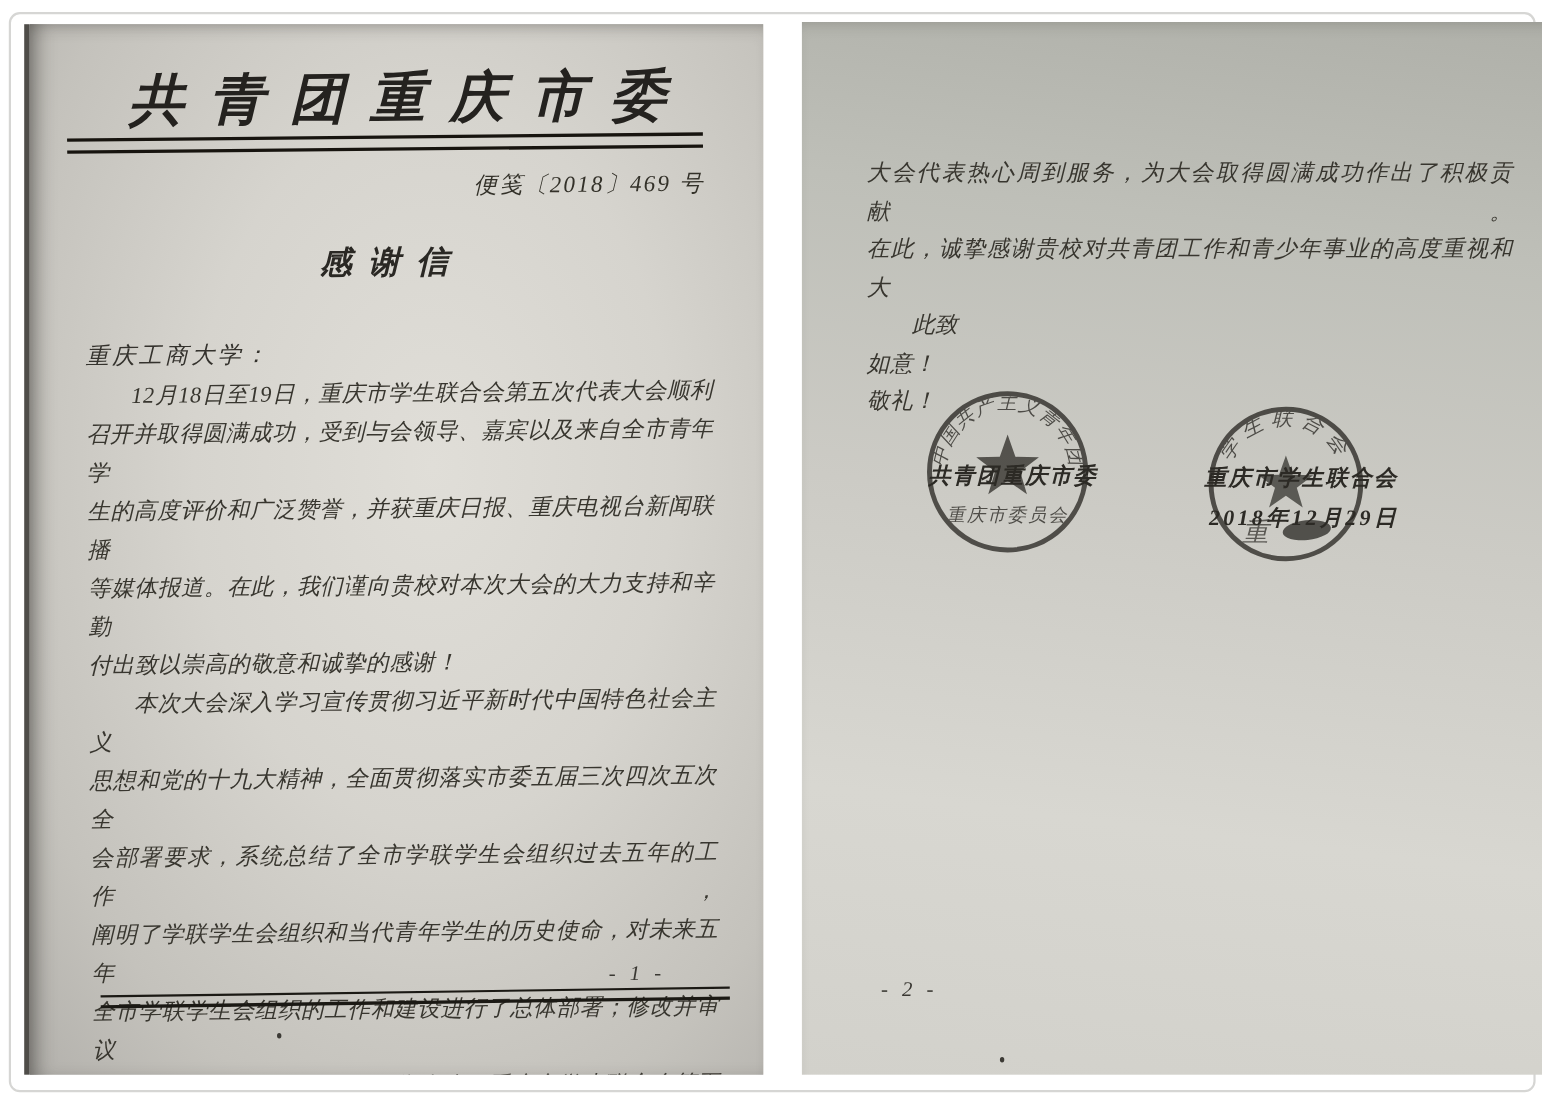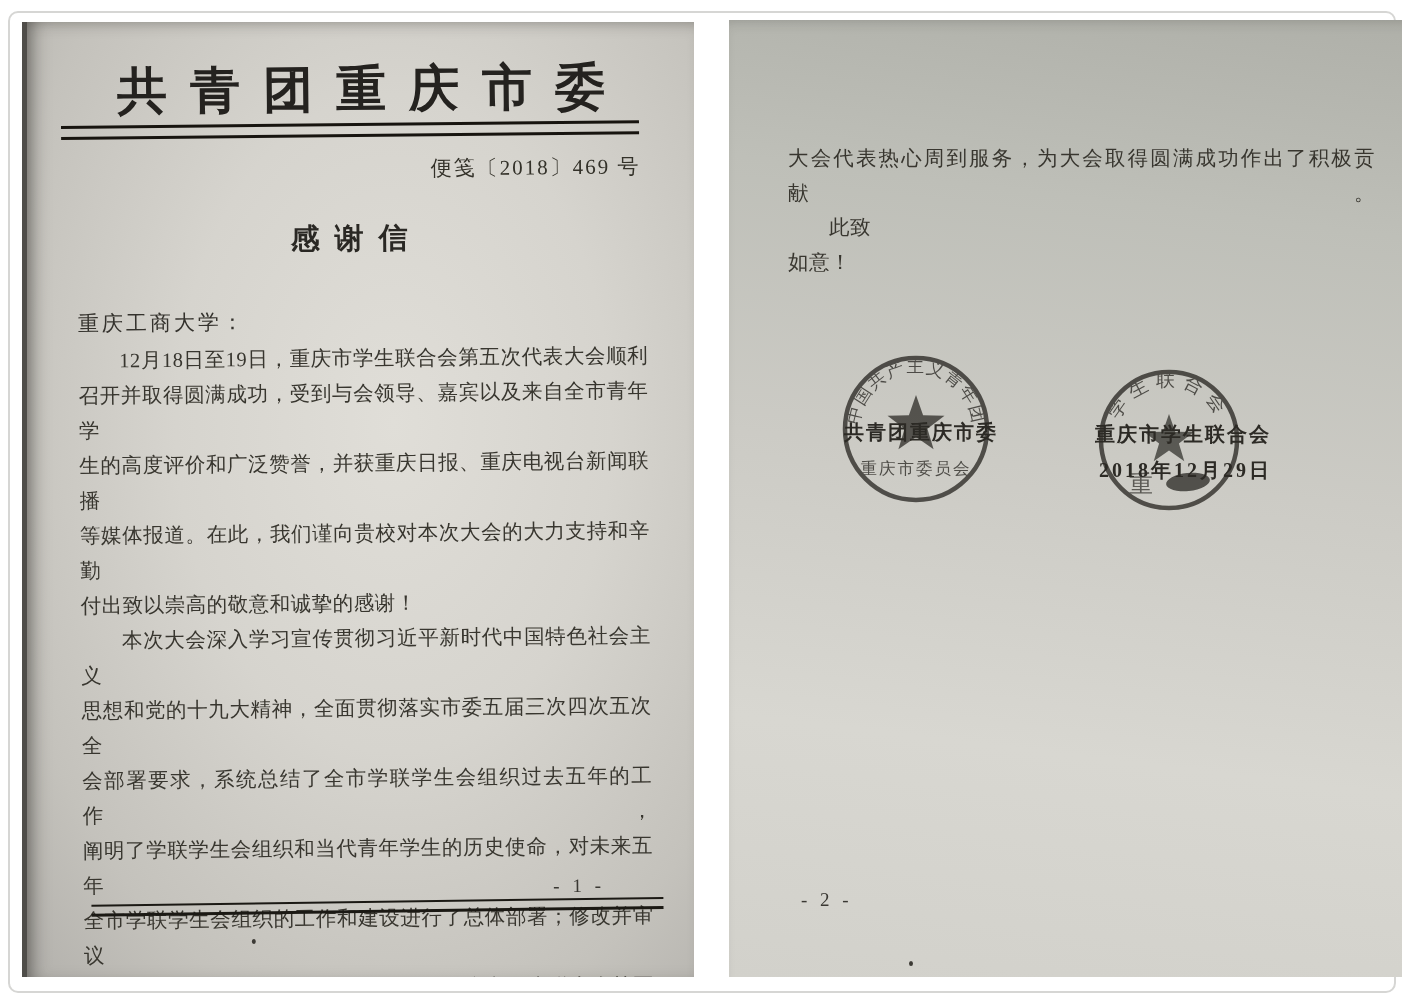--- a/index.html
+++ b/index.html
@@ -4,21 +4,21 @@
 <style>
   html,body{margin:0;padding:0;}
   body{
     width:1402px;height:1002px;position:relative;background:#ffffff;overflow:hidden;
     font-family:"Liberation Serif","DejaVu Serif",serif;
   }
   .frame{
     position:absolute;left:8px;top:11px;width:1384px;height:978px;
     border:2px solid #d6d6d4;border-radius:10px;pointer-events:none;
   }
-  .page{position:absolute;overflow:hidden;}
+  .page{position:absolute;overflow:hidden;font-style:italic;}
   .page1{
     left:22px;top:22px;width:667px;height:955px;
     background:
       radial-gradient(ellipse at 55% 42%, #e0ded8 0%, #d6d4ce 42%, #c4c2bc 78%, #b3b1ac 100%);
     border-left:5px solid #4f4d49;
     box-shadow:inset 14px 0 18px -10px rgba(40,38,34,.55), inset 0 10px 16px -10px rgba(40,38,34,.30);
   }
   .page2{
     left:712px;top:20px;width:791px;height:957px;
     background:linear-gradient(187deg, #aeafa8 0%, #bebfb8 22%, #cccbc5 48%, #d8d7d1 75%, #d2d1cb 100%);
@@ -103,22 +103,24 @@
 
     <div class="pagenum pn1">- 1 -</div>
     <div class="brule"></div>
     <div class="speck" style="left:216px;top:916px;"></div>
   </div>
 </div>
 
 <div class="page page2">
   <div class="body2">
     <div class="bl jl">大会代表热心周到服务，为大会取得圆满成功作出了积极贡献。</div>
+    <div class="bl jl">在此，诚挚感谢贵校对共青团工作和青少年事业的高度重视和大</div>
     <div class="bl ind">此致</div>
     <div class="bl">如意！</div>
+    <div class="bl">敬礼！</div>
   </div>
 
   <svg class="stamp st1" width="154" height="154" viewBox="0 0 154 154">
     <circle cx="77" cy="77" r="71" fill="none" stroke="#3f3d39" stroke-width="4.5"></circle>
     <defs>
         <path id="arc1" d="M 20,77 A 57,57 0 0 1 134,77" fill="none"></path>
       </defs>
     <text font-size="17.5" fill="#3f3d39" letter-spacing="1.5" font-family="Liberation Serif, DejaVu Serif, serif">
       <textPath href="#arc1" startOffset="50%" text-anchor="middle">中国共产主义青年团</textPath>
     </text>

